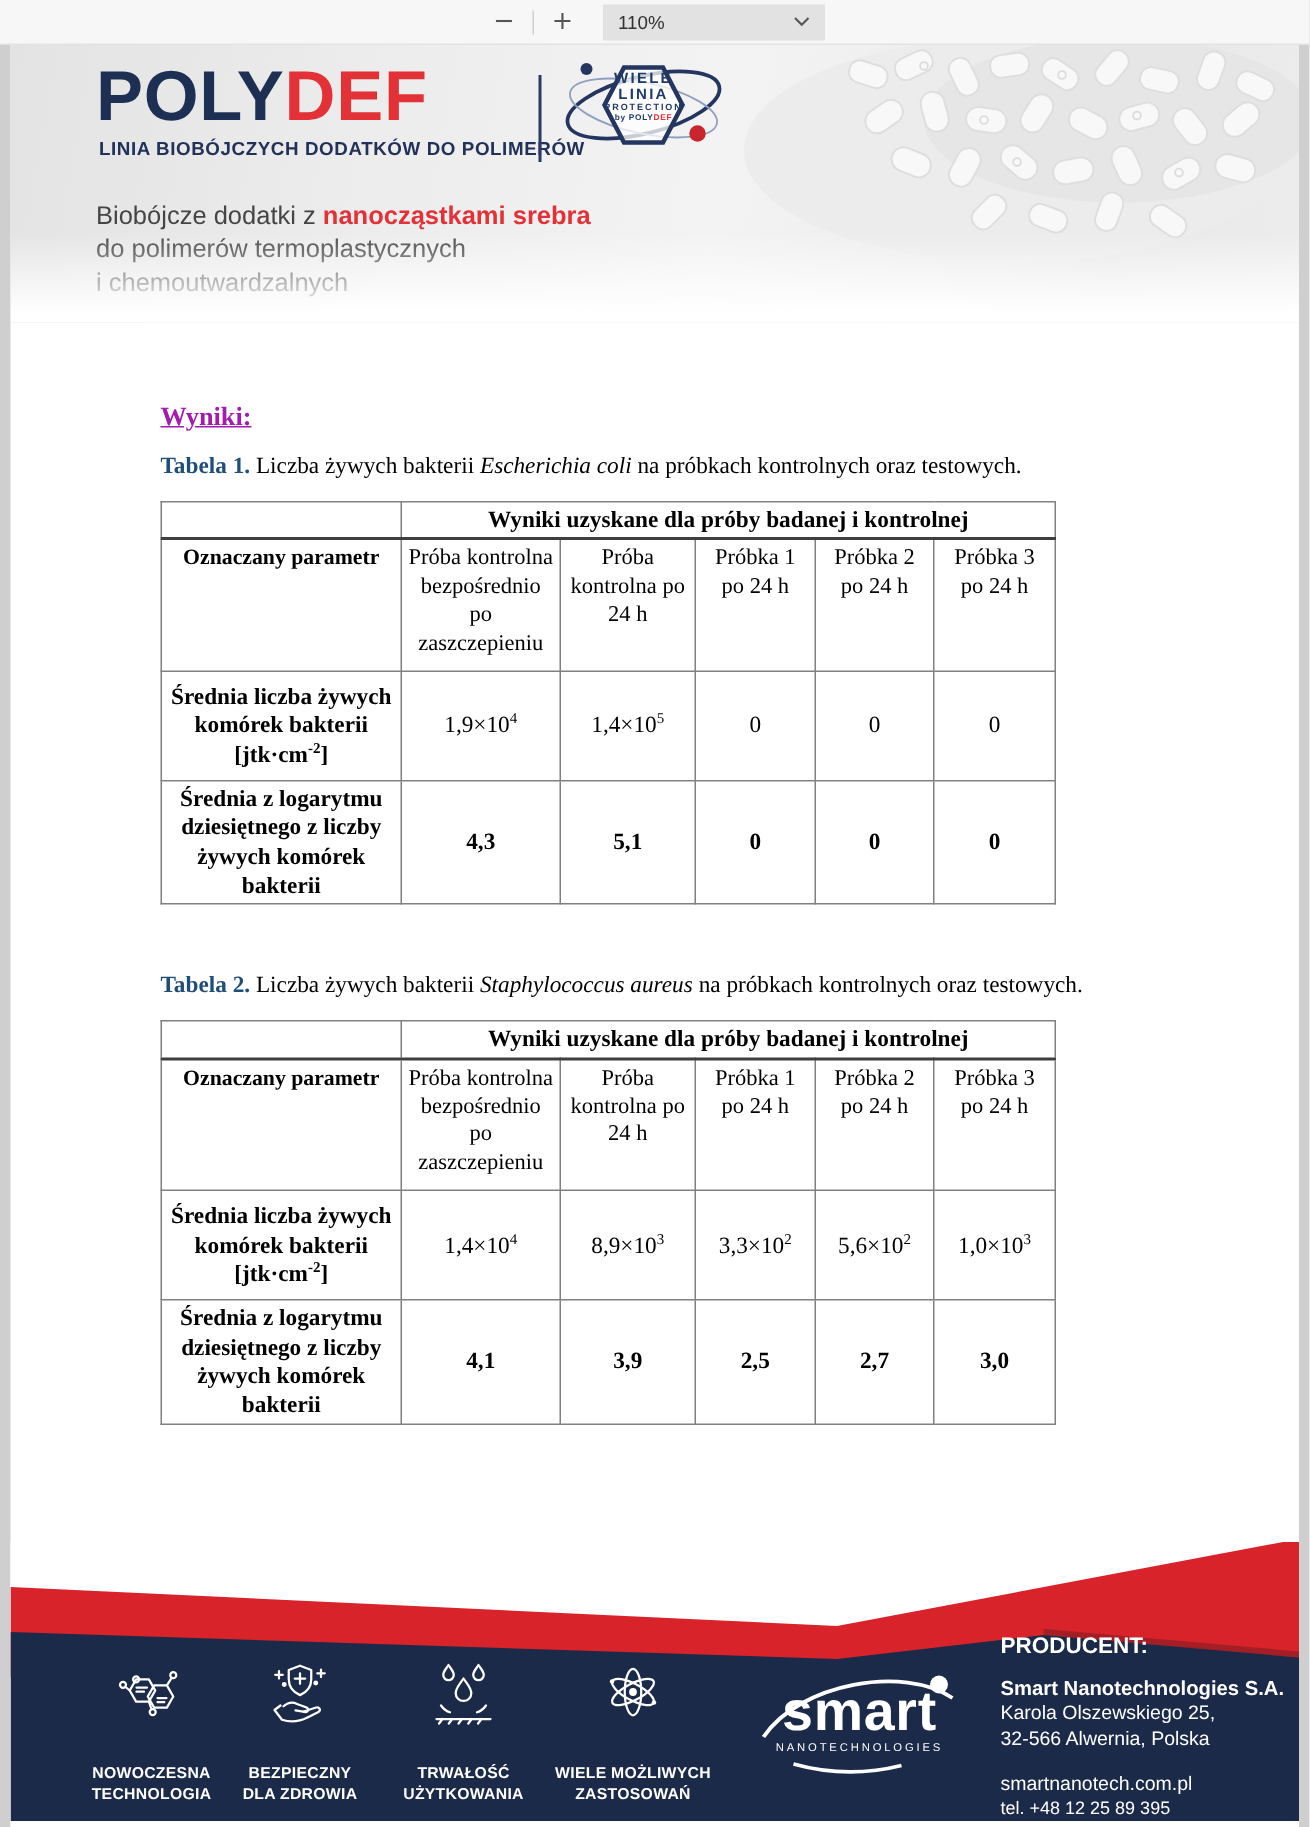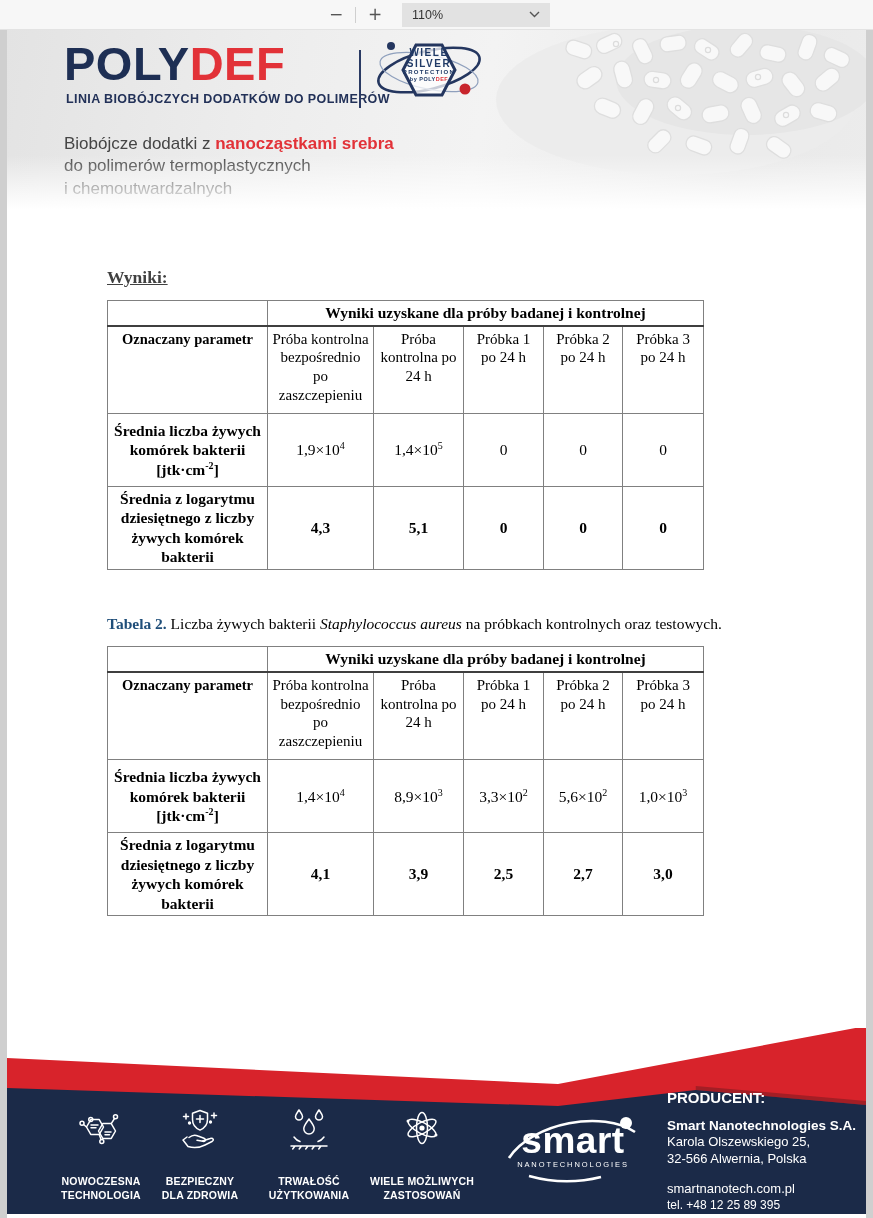--- a/index.html
+++ b/index.html
@@ -39,21 +39,21 @@
   .badge-l2 { font-size:10px; letter-spacing:1.5px; }
   .badge-l3 { font-size:6px; letter-spacing:1.3px; }
   .badge-by { font-size:5.5px; font-weight:700; color:#203a66; letter-spacing:0.5px; margin-top:2px; }
   .badge-by .red { color:#e23238; }
   .tagline { position:absolute; left:57px; top:103px; font-size:17px; color:#454545;
              line-height:1.32; font-weight:500; }
   .tagline .red { color:#e23238; font-weight:800; }
 
   
   main { flex:0 0 auto; height:813px; padding:52px 0 0 100px; font-family:"Liberation Serif", serif; color:#000; overflow:hidden; }
-  h2.wyniki { font-size:17.5px; font-weight:bold; text-decoration:underline; color:#404040; }
+  h2.wyniki { font-size:17.5px; font-weight:bold; text-decoration:underline; color:#a21caf; }
   .caption { font-size:15.5px; margin-top:13px; width:668px; line-height:1.35; }
   .caption .cap-label { color:#1f4e79; font-weight:bold; }
   .caption.justify { text-align:justify; margin-top:44px; }
   .caption i { font-style:italic; }
 
   table.results { margin-top:12px; border-collapse:collapse; table-layout:fixed; width:596px;
                   font-size:15px; }
   table.results td { border:1px solid #808080; text-align:center; vertical-align:middle; padding:2px 4px; }
   tr.r-top td { height:25px; border-bottom:2px solid #3f3f3f; }
   td.span-h { font-weight:bold; font-size:15.5px; }
@@ -158,36 +158,37 @@
       <div class="badge">
         <svg width="112" height="78" viewBox="0 0 112 78">
           <ellipse cx="56" cy="36" rx="52" ry="19" fill="none" stroke="#24365f" stroke-width="2.5" transform="rotate(-14 56 36)"></ellipse>
           <ellipse cx="56" cy="38" rx="50" ry="17" fill="none" stroke="#8fa0bd" stroke-width="1.2" transform="rotate(12 56 38)"></ellipse>
           <polygon points="43,11 69,11 82,36 69,61 43,61 30,36" fill="#ffffff" fill-opacity="0.75" stroke="#24365f" stroke-width="3"></polygon>
           <circle cx="92" cy="55" r="5.5" fill="#c8252c"></circle>
           <circle cx="18" cy="12" r="4" fill="#24365f"></circle>
         </svg>
         <div class="badge-text">
           <div class="badge-l1">WIELE</div>
-          <div class="badge-l2">SILVER</div>
+          <div class="badge-l2">LINIA</div>
           <div class="badge-l3">PROTECTION</div>
           <div class="badge-by"><span>by </span><span>POLY</span><span class="red">DEF</span></div>
         </div>
       </div>
 
       <div class="tagline">
         <div><span>Biobójcze dodatki z </span><span class="red">nanocząstkami srebra</span></div>
         <div>do polimerów termoplastycznych</div>
         <div>i chemoutwardzalnych</div>
       </div>
     </header>
 
     <main>
       <h2 class="wyniki">Wyniki:</h2>
 
+      <p class="caption"><span class="cap-label">Tabela 1.</span><span> Liczba żywych bakterii </span><i>Escherichia coli</i><span> na próbkach kontrolnych oraz testowych.</span></p>
 
       <table class="results">
         <colgroup>
             <col style="width:160px">
             <col style="width:106px">
             <col style="width:90px">
             <col style="width:80px">
             <col style="width:79px">
             <col style="width:81px">
           </colgroup>

